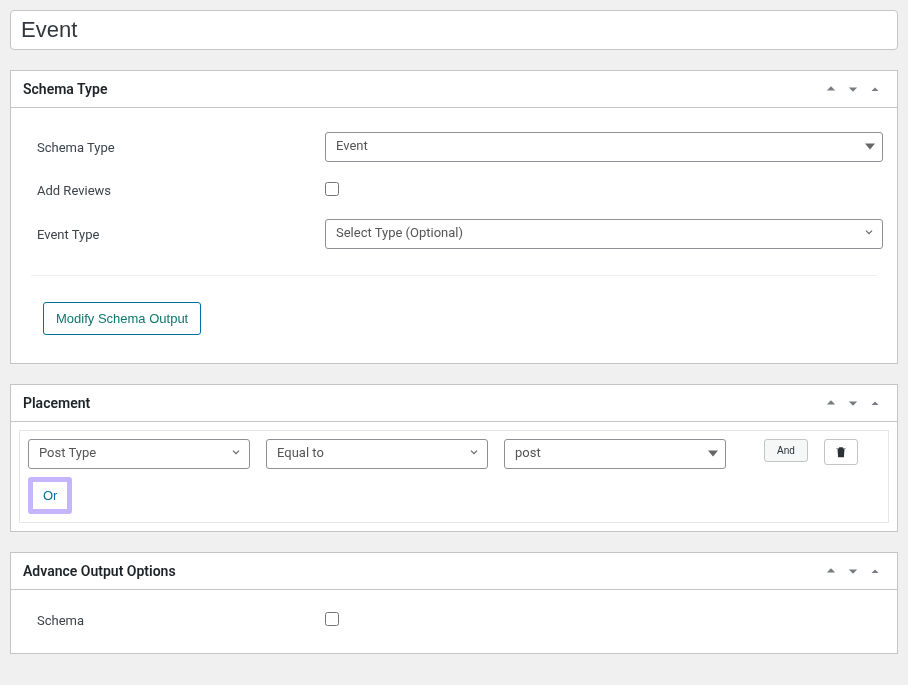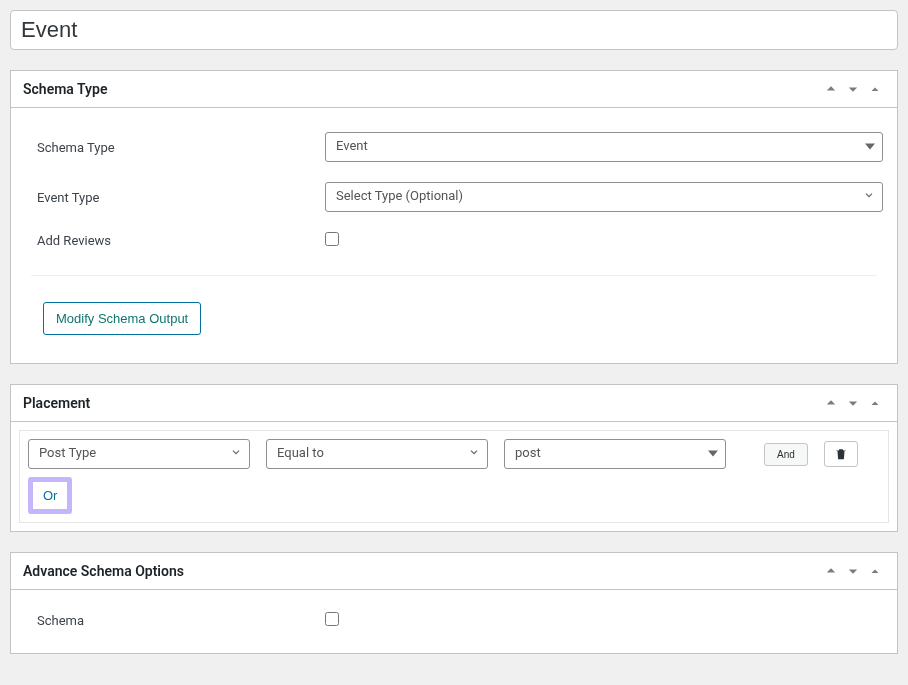--- a/index.html
+++ b/index.html
@@ -113,21 +113,21 @@
       margin-left: 18px;
       margin-bottom: 14px;
     }
     .placement-inside { padding: 8px; }
     .placement-box {
       border: 1px solid #e5e5e5;
       padding: 8px;
     }
     .placement-row {
       display: flex;
-      align-items: center;
+      align-items: flex-start;
       gap: 16px;
       margin-bottom: 8px;
     }
     .psel {
       flex: 0 0 auto;
     }
     .psel .select-field { height: 30px; }
     .sel-sm1 { width: 222px; }
     .sel-sm2 { width: 222px; }
     .sel-sm3 { width: 222px; }
@@ -206,36 +206,36 @@
             <div class="select-field">Event</div>
             <span class="chev">
               <svg viewBox="0 0 10 10">
                   <path d="M0 2h10L5 8z" fill="currentColor"></path>
                 </svg>
             </span>
           </div>
         </div>
       </div>
       <div class="form-row">
+        <div class="form-label">Add Reviews</div>
+        <div class="form-field">
+          <input type="checkbox" class="checkbox-input" style="">
+        </div>
+      </div>
+      <div class="form-row">
         <div class="form-label">Event Type</div>
         <div class="form-field">
           <div class="select-wrap">
             <div class="select-field">Select Type (Optional)</div>
             <span class="chev">
               <svg viewBox="0 0 20 20">
                   <path d="M5 7l5 5 5-5" fill="none" stroke="currentColor" stroke-width="2"></path>
                 </svg>
             </span>
           </div>
-        </div>
-      </div>
-      <div class="form-row">
-        <div class="form-label">Add Reviews</div>
-        <div class="form-field">
-          <input type="checkbox" class="checkbox-input" style="">
         </div>
       </div>
     </div>
     <hr class="hr">
     <button class="modify-btn">Modify Schema Output</button>
   </div>
 </div>
 
 
 <div class="postbox">
@@ -300,21 +300,21 @@
         </button>
       </div>
       <button class="or-btn">Or</button>
     </div>
   </div>
 </div>
 
 
 <div class="postbox">
   <div class="postbox-header">
-    <h2 class="hndle">Advance Schema Options</h2>
+    <h2 class="hndle">Advance Output Options</h2>
     <div class="handle-actions">
       <button class="handle-btn">
         <svg viewBox="0 0 20 20">
             <path d="M10 6l-6 6h12z" fill="currentColor"></path>
           </svg>
       </button>
       <button class="handle-btn">
         <svg viewBox="0 0 20 20">
             <path d="M10 14l6-6H4z" fill="currentColor"></path>
           </svg>

